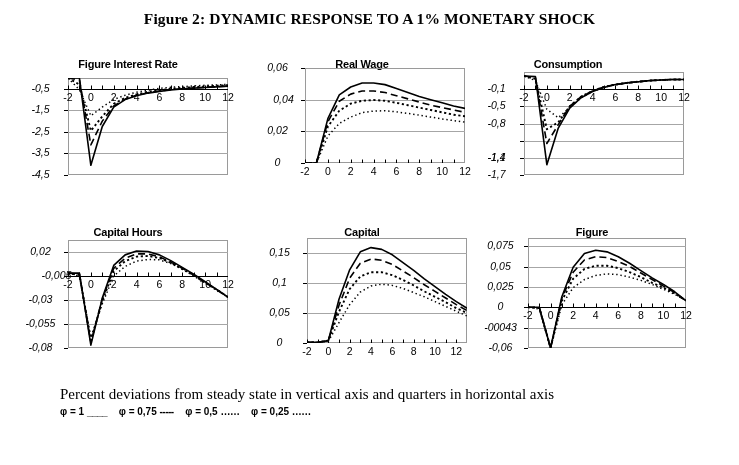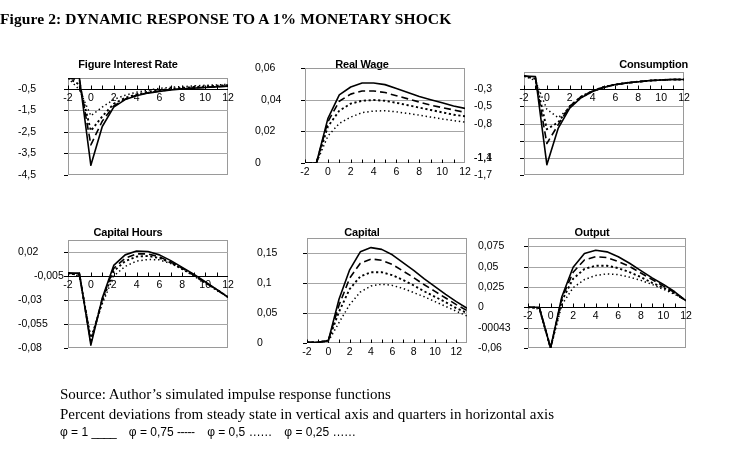--- a/index.html
+++ b/index.html
@@ -1,42 +1,42 @@
 <!DOCTYPE html>
 <html><head>
 <meta charset="utf-8">
 <style>
   html,body{margin:0;padding:0;}
   body{
     width:739px;height:465px;background:#ffffff;
     font-family:"Liberation Serif",serif;color:#000;overflow:hidden;position:relative;
   }
   #fig-title{
-    position:absolute;left:0;top:10px;width:739px;
+    position:absolute;left:0;top:10px;width:739px;text-align:center;
     font-family:"Liberation Serif",serif;font-weight:bold;font-size:15.5px;
     letter-spacing:.1px;
   }
   .panel{position:absolute;}
   .panel-title{
     position:absolute;top:0;left:0;width:100%;text-align:center;
     font-family:"Liberation Sans",sans-serif;font-weight:bold;font-size:11px;
     letter-spacing:-.2px;white-space:nowrap;
   }
   .axis-num{
     position:absolute;font-family:"Liberation Sans",sans-serif;font-size:10.5px;
     color:#000;white-space:nowrap;line-height:1;
   }
-  .ylab{text-align:left;}
+  .ylab{text-align:center;font-style:italic;}
   .xlab{text-align:center;}
   svg{display:block;}
   #footer{
     position:absolute;left:60px;top:385px;width:670px;
     font-family:"Liberation Serif",serif;font-size:15px;line-height:1.32;
   }
-  #legend-line{font-family:"Liberation Sans",sans-serif;font-size:12px;white-space:nowrap;}
+  #legend-line{font-family:"Liberation Sans",sans-serif;font-size:10px;white-space:nowrap;font-weight:bold;}
   .leg-item{margin-right:6px;}
   .leg-dash{letter-spacing:-.5px;}
 </style>
 </head>
 <body>
 
 <div id="fig-title">Figure 2: DYNAMIC RESPONSE TO A 1% MONETARY SHOCK</div>
 
 <div id="panels">
     <div class="panel" style="left: 0px; top: 0px;">
@@ -125,21 +125,21 @@
       <div class="axis-num xlab" style="left: 293px; top: 166px; width: 24px;">-2</div>
       <div class="axis-num xlab" style="left: 315.857px; top: 166px; width: 24px;">0</div>
       <div class="axis-num xlab" style="left: 338.714px; top: 166px; width: 24px;">2</div>
       <div class="axis-num xlab" style="left: 361.571px; top: 166px; width: 24px;">4</div>
       <div class="axis-num xlab" style="left: 384.429px; top: 166px; width: 24px;">6</div>
       <div class="axis-num xlab" style="left: 407.286px; top: 166px; width: 24px;">8</div>
       <div class="axis-num xlab" style="left: 430.143px; top: 166px; width: 24px;">10</div>
       <div class="axis-num xlab" style="left: 453px; top: 166px; width: 24px;">12</div>
     </div>
     <div class="panel" style="left: 0px; top: 0px;">
-      <div class="panel-title" style="left: 488px; top: 58px; width: 200px; text-align: right;">Consumption</div>
+      <div class="panel-title" style="left: 468px; top: 58px; width: 200px;">Consumption</div>
       <svg width="160" height="103" style="position: absolute; left: 524px; top: 72px;">
         <rect x="0.5" y="0.5" width="159" height="102" fill="none" stroke="#9a9a9a" stroke-width="1"></rect>
         <line x1="0" x2="160" y1="17.5" y2="17.5" stroke="#a6a6a6" stroke-width="1"></line>
         <line x1="0" x2="160" y1="34.5" y2="34.5" stroke="#a6a6a6" stroke-width="1"></line>
         <line x1="0" x2="160" y1="52.5" y2="52.5" stroke="#a6a6a6" stroke-width="1"></line>
         <line x1="0" x2="160" y1="69.5" y2="69.5" stroke="#a6a6a6" stroke-width="1"></line>
         <line x1="0" x2="160" y1="86.5" y2="86.5" stroke="#a6a6a6" stroke-width="1"></line>
         <line x1="0" x2="160" y1="17.5" y2="17.5" stroke="#000" stroke-width="1"></line>
         <line x1="0.5" x2="0.5" y1="17.5" y2="13.5" stroke="#000" stroke-width="1"></line>
         <line x1="11.5" x2="11.5" y1="17.5" y2="13.5" stroke="#000" stroke-width="1"></line>
@@ -154,21 +154,21 @@
         <line x1="114.5" x2="114.5" y1="17.5" y2="13.5" stroke="#000" stroke-width="1"></line>
         <line x1="126.5" x2="126.5" y1="17.5" y2="13.5" stroke="#000" stroke-width="1"></line>
         <line x1="137.5" x2="137.5" y1="17.5" y2="13.5" stroke="#000" stroke-width="1"></line>
         <line x1="149.5" x2="149.5" y1="17.5" y2="13.5" stroke="#000" stroke-width="1"></line>
         <line x1="160.5" x2="160.5" y1="17.5" y2="13.5" stroke="#000" stroke-width="1"></line>
         <polyline points="0,4.00555555555556 11.428571428571427,4.577777777777783 22.857142857142854,92.7 34.285714285714285,56.07777777777778 45.71428571428571,36.05000000000001 57.142857142857146,25.75 68.57142857142857,19.45555555555555 80,15.450000000000003 91.42857142857142,12.588888888888889 102.85714285714286,10.872222222222234 114.28571428571429,9.727777777777789 125.71428571428571,8.583333333333343 137.14285714285714,8.01111111111112 148.57142857142858,7.438888888888897 160,7.438888888888897" fill="none" stroke="#000" stroke-width="1.6" stroke-linecap="butt" stroke-linejoin="round"></polyline>
         <polyline points="0,4.00555555555556 11.428571428571427,5.7222222222222285 22.857142857142854,71.52777777777777 34.285714285714285,52.644444444444446 45.71428571428571,34.33333333333334 57.142857142857146,24.605555555555554 68.57142857142857,18.88333333333334 80,14.87777777777778 91.42857142857142,12.588888888888889 102.85714285714286,10.872222222222234 114.28571428571429,9.727777777777789 125.71428571428571,8.583333333333343 137.14285714285714,8.01111111111112 148.57142857142858,7.438888888888897 160,7.438888888888897" fill="none" stroke="#000" stroke-width="1.6" stroke-linecap="butt" stroke-linejoin="round" stroke-dasharray="7,4"></polyline>
         <polyline points="0,4.00555555555556 11.428571428571427,6.866666666666674 22.857142857142854,57.22222222222222 34.285714285714285,50.35555555555556 45.71428571428571,34.33333333333334 57.142857142857146,24.605555555555554 68.57142857142857,18.88333333333334 80,14.87777777777778 91.42857142857142,12.588888888888889 102.85714285714286,10.872222222222234 114.28571428571429,9.727777777777789 125.71428571428571,8.583333333333343 137.14285714285714,8.01111111111112 148.57142857142858,7.438888888888897 160,7.438888888888897" fill="none" stroke="#000" stroke-width="1.9" stroke-linecap="butt" stroke-linejoin="round" stroke-dasharray="2.2,2.6"></polyline>
         <polyline points="0,4.00555555555556 11.428571428571427,8.583333333333343 22.857142857142854,37.19444444444444 34.285714285714285,45.77777777777778 45.71428571428571,35.477777777777774 57.142857142857146,25.75 68.57142857142857,19.45555555555555 80,15.450000000000003 91.42857142857142,12.588888888888889 102.85714285714286,10.872222222222234 114.28571428571429,9.727777777777789 125.71428571428571,8.583333333333343 137.14285714285714,8.01111111111112 148.57142857142858,7.438888888888897 160,7.438888888888897" fill="none" stroke="#000" stroke-width="1.5" stroke-linecap="butt" stroke-linejoin="round" stroke-dasharray="1.4,2.8"></polyline>
       </svg>
-      <div class="axis-num ylab" style="left: 474px; top: 83.1667px; width: 45px;">-0,3</div>
+      <div class="axis-num ylab" style="left: 474px; top: 83.1667px; width: 45px;">-0,1</div>
       <div style="position: absolute; left: 520px; top: 89px; width: 4px; height: 1px; background: rgb(0, 0, 0);"></div>
       <div class="axis-num ylab" style="left: 474px; top: 100.333px; width: 45px;">-0,5</div>
       <div style="position: absolute; left: 520px; top: 106px; width: 4px; height: 1px; background: rgb(0, 0, 0);"></div>
       <div class="axis-num ylab" style="left: 474px; top: 117.5px; width: 45px;">-0,8</div>
       <div style="position: absolute; left: 520px; top: 124px; width: 4px; height: 1px; background: rgb(0, 0, 0);"></div>
       <div class="axis-num ylab" style="left: 474px; top: 152px; width: 45px;">-1,1</div>
       <div style="position: absolute; left: 520px; top: 141px; width: 4px; height: 1px; background: rgb(0, 0, 0);"></div>
       <div class="axis-num ylab" style="left: 474px; top: 151.833px; width: 45px;">-1,4</div>
       <div style="position: absolute; left: 520px; top: 158px; width: 4px; height: 1px; background: rgb(0, 0, 0);"></div>
       <div class="axis-num ylab" style="left: 474px; top: 169px; width: 45px;">-1,7</div>
@@ -270,21 +270,21 @@
       <div class="axis-num xlab" style="left: 295px; top: 346px; width: 24px;">-2</div>
       <div class="axis-num xlab" style="left: 316.333px; top: 346px; width: 24px;">0</div>
       <div class="axis-num xlab" style="left: 337.667px; top: 346px; width: 24px;">2</div>
       <div class="axis-num xlab" style="left: 359px; top: 346px; width: 24px;">4</div>
       <div class="axis-num xlab" style="left: 380.333px; top: 346px; width: 24px;">6</div>
       <div class="axis-num xlab" style="left: 401.667px; top: 346px; width: 24px;">8</div>
       <div class="axis-num xlab" style="left: 423px; top: 346px; width: 24px;">10</div>
       <div class="axis-num xlab" style="left: 444.333px; top: 346px; width: 24px;">12</div>
     </div>
     <div class="panel" style="left: 0px; top: 0px;">
-      <div class="panel-title" style="left: 492px; top: 226px; width: 200px;">Output</div>
+      <div class="panel-title" style="left: 492px; top: 226px; width: 200px;">Figure</div>
       <svg width="158" height="110" style="position: absolute; left: 528px; top: 238px;">
         <rect x="0.5" y="0.5" width="157" height="109" fill="none" stroke="#9a9a9a" stroke-width="1"></rect>
         <line x1="0" x2="158" y1="8.5" y2="8.5" stroke="#a6a6a6" stroke-width="1"></line>
         <line x1="0" x2="158" y1="29.5" y2="29.5" stroke="#a6a6a6" stroke-width="1"></line>
         <line x1="0" x2="158" y1="49.5" y2="49.5" stroke="#a6a6a6" stroke-width="1"></line>
         <line x1="0" x2="158" y1="69.5" y2="69.5" stroke="#a6a6a6" stroke-width="1"></line>
         <line x1="0" x2="158" y1="90.5" y2="90.5" stroke="#a6a6a6" stroke-width="1"></line>
         <line x1="0" x2="158" y1="69.5" y2="69.5" stroke="#000" stroke-width="1"></line>
         <line x1="0.5" x2="0.5" y1="69.5" y2="65.5" stroke="#000" stroke-width="1"></line>
         <line x1="11.5" x2="11.5" y1="69.5" y2="65.5" stroke="#000" stroke-width="1"></line>
@@ -323,16 +323,15 @@
       <div class="axis-num xlab" style="left: 561.143px; top: 310.259px; width: 24px;">2</div>
       <div class="axis-num xlab" style="left: 583.714px; top: 310.259px; width: 24px;">4</div>
       <div class="axis-num xlab" style="left: 606.286px; top: 310.259px; width: 24px;">6</div>
       <div class="axis-num xlab" style="left: 628.857px; top: 310.259px; width: 24px;">8</div>
       <div class="axis-num xlab" style="left: 651.429px; top: 310.259px; width: 24px;">10</div>
       <div class="axis-num xlab" style="left: 674px; top: 310.259px; width: 24px;">12</div>
     </div>
   </div>
 
 <div id="footer">
-  <div>Source: Author’s simulated impulse response functions</div>
   <div>Percent deviations from steady state in vertical axis and quarters in horizontal axis</div>
   <div id="legend-line"><span class="leg-item"><span>φ = 1 </span><span class="leg-dash">____</span></span>&nbsp;&nbsp;<span class="leg-item"><span>φ = 0,75 </span><span class="leg-dash">-----</span></span>&nbsp;&nbsp;<span class="leg-item"><span>φ = 0,5 </span><span class="leg-dash">……</span></span>&nbsp;&nbsp;<span class="leg-item"><span>φ = 0,25 </span><span class="leg-dash">……</span></span>&nbsp;&nbsp;</div>
 </div>
 
 </body></html>

